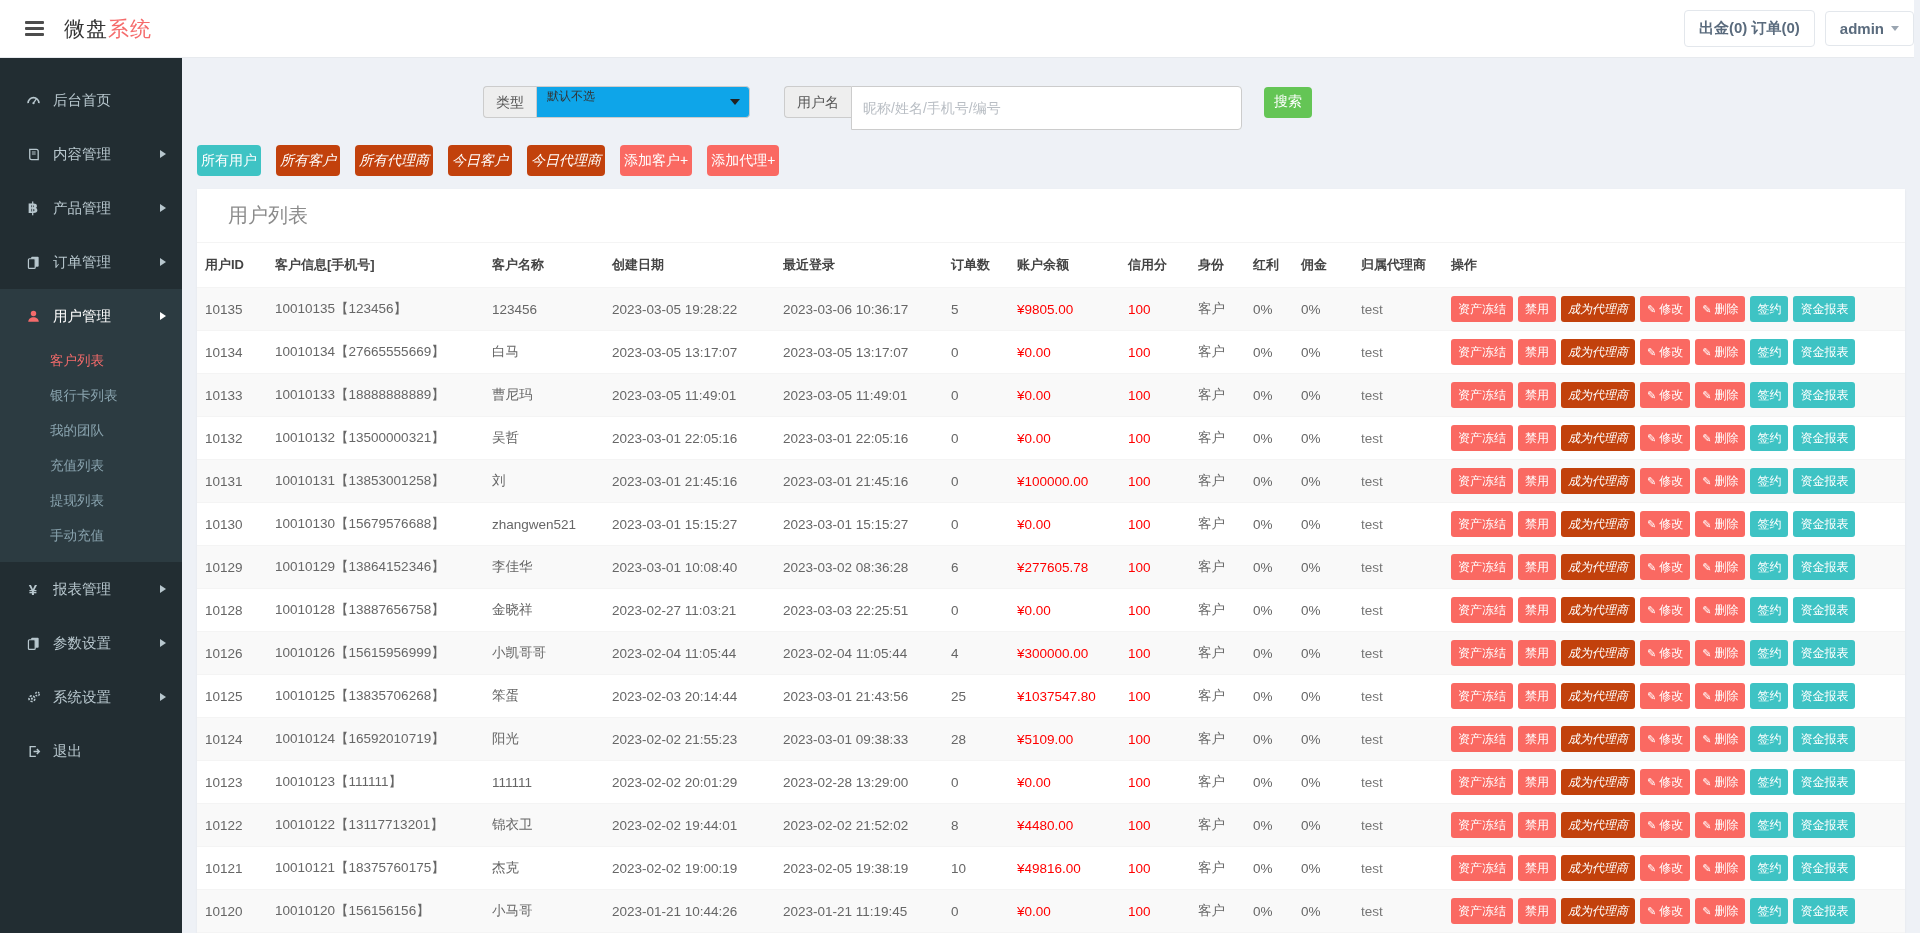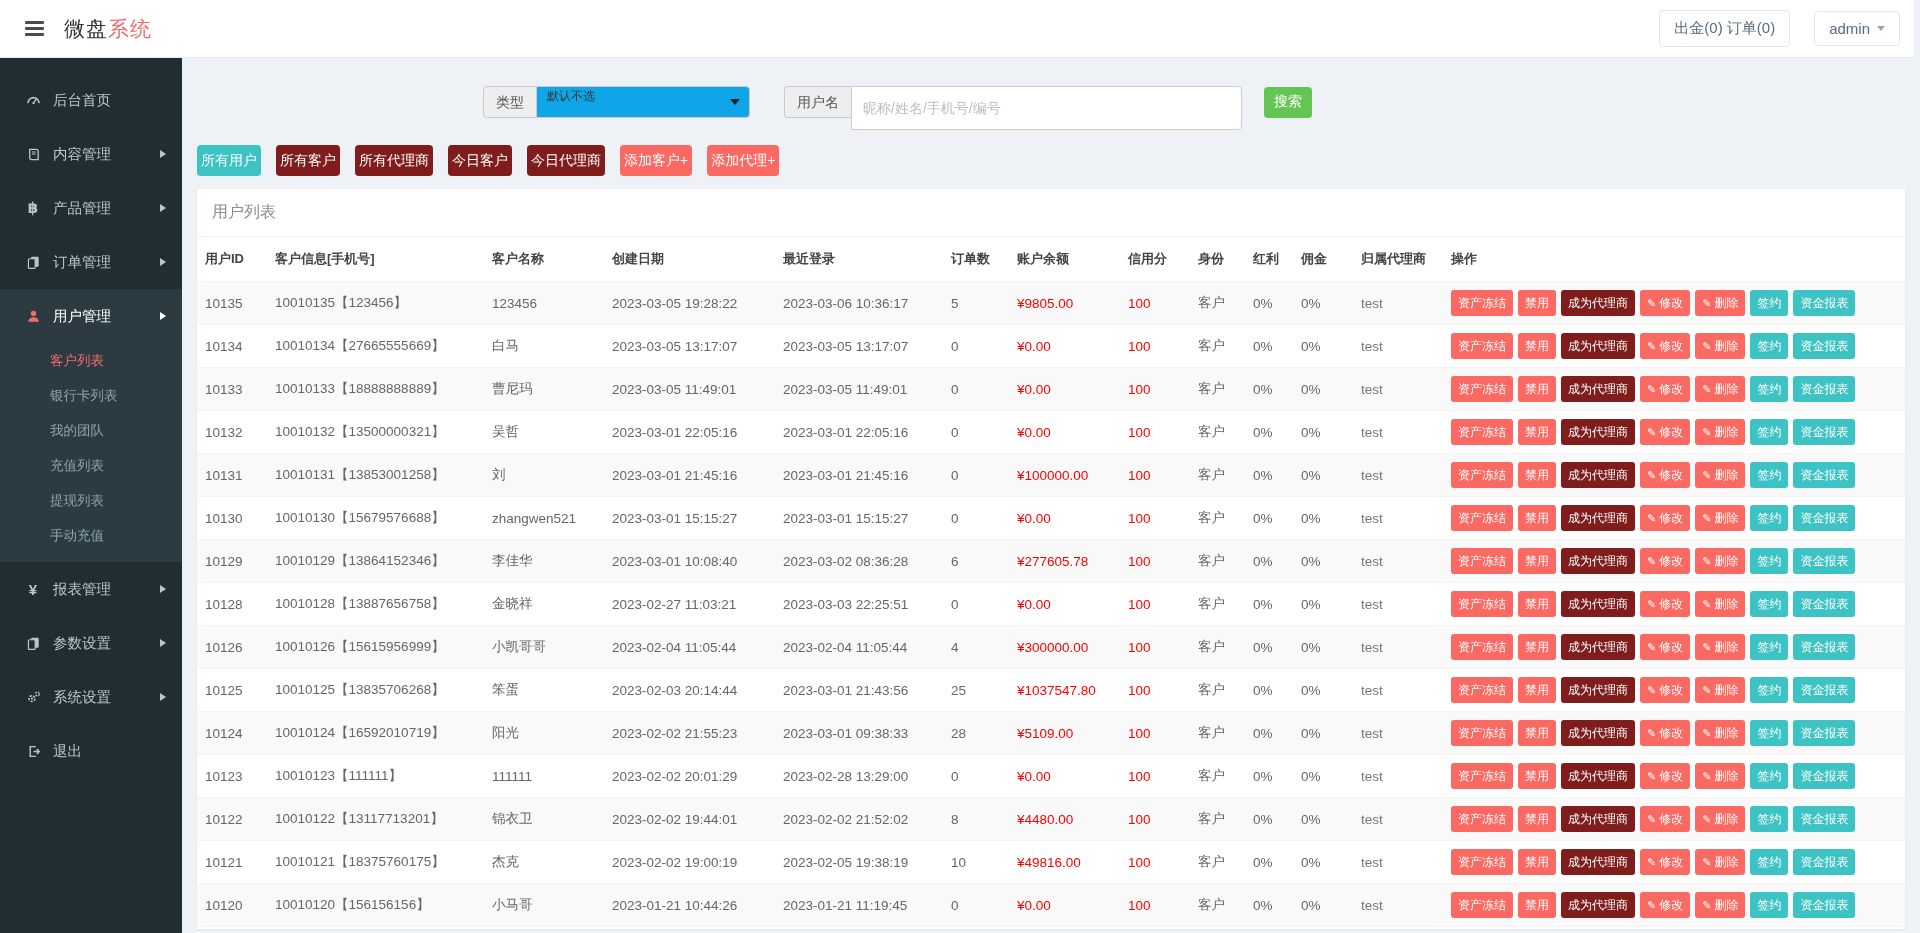--- a/index.html
+++ b/index.html
@@ -11,21 +11,21 @@
   
   .app-header {
     position:absolute; top:0; left:0; width:1914px; height:58px;
     background:#fff; border-bottom:1px solid #e7eaee;
     display:flex; align-items:center; z-index:20;justify-content:flex-end;
   }
   .hamburger { margin-left:21px; cursor:pointer; display:flex; flex-direction:column; gap:3px; padding:4px; }
   .hamburger i { display:block; width:19px; height:3px; background:#4d4d4d; border-radius:1px; }
   .brand { margin-left:16px; font-size:21px; letter-spacing:1px; color:#333; font-weight:400; }
   .brand .accent { color:#f56b6b; }
-  .header-right { margin-left:auto; margin-right:14px; display:flex; align-items:center; gap:24px; }
+  .header-right { margin-left:auto; display:flex; align-items:center; gap:10px;font-weight:bold; }
   .header-pill {
     border:1px solid #e3e7ec; border-radius:4px; background:#fff;
     padding:8px 14px; font-size:15px; color:#5a6b7d; cursor:pointer;
     display:flex; align-items:center; white-space:nowrap;
   }
   .caret-down {
     display:inline-block; width:0; height:0; margin-left:7px;
     border-left:4px solid transparent; border-right:4px solid transparent;
     border-top:5px solid #9aa5b1;
   }
@@ -87,29 +87,29 @@
     margin-left:22px; height:31px; padding:0 10px; border:none; border-radius:4px;
     background:#64c555; color:#fff; font-size:14px; cursor:pointer; font-family:inherit;
   }
   
   .quick-row { display:flex; margin:27px 15px 0 15px; gap:15px; }
   .qbtn {
     height:31px; padding:0 4px; border:none; border-radius:4px;
     color:#fff; font-size:14px; cursor:pointer; font-family:inherit; white-space:nowrap;
   }
   .bg-teal  { background:#3ec3c4; }
-  .bg-green { background:#7f1d1d; }
+  .bg-green { background:#c2410c;font-style:italic; }
   .bg-red   { background:#fa6962; }
   
   .panel {
     margin:13px 15px 0 15px; background:#fff;
     box-shadow:0 1px 2px rgba(0,0,0,.06); min-height:740px;
   }
   .panel-header {
-    padding:13px 15px; font-size:16px; color:#8c8c8c;
+    padding:13px 31px; font-size:20px; color:#8c8c8c;
     border-bottom:1px solid #f4f4f4;
   }
   table { width:100%; border-collapse:collapse; table-layout:fixed; }
   th {
     text-align:left; padding:13px 8px; font-size:13px; font-weight:bold;
     color:#444; border-bottom:1px solid #f4f4f4; white-space:nowrap;
   }
   td {
     padding:0 8px; height:43px; font-size:13.5px; color:#666;
     border-bottom:1px solid #f4f4f4; white-space:nowrap; overflow:hidden;

